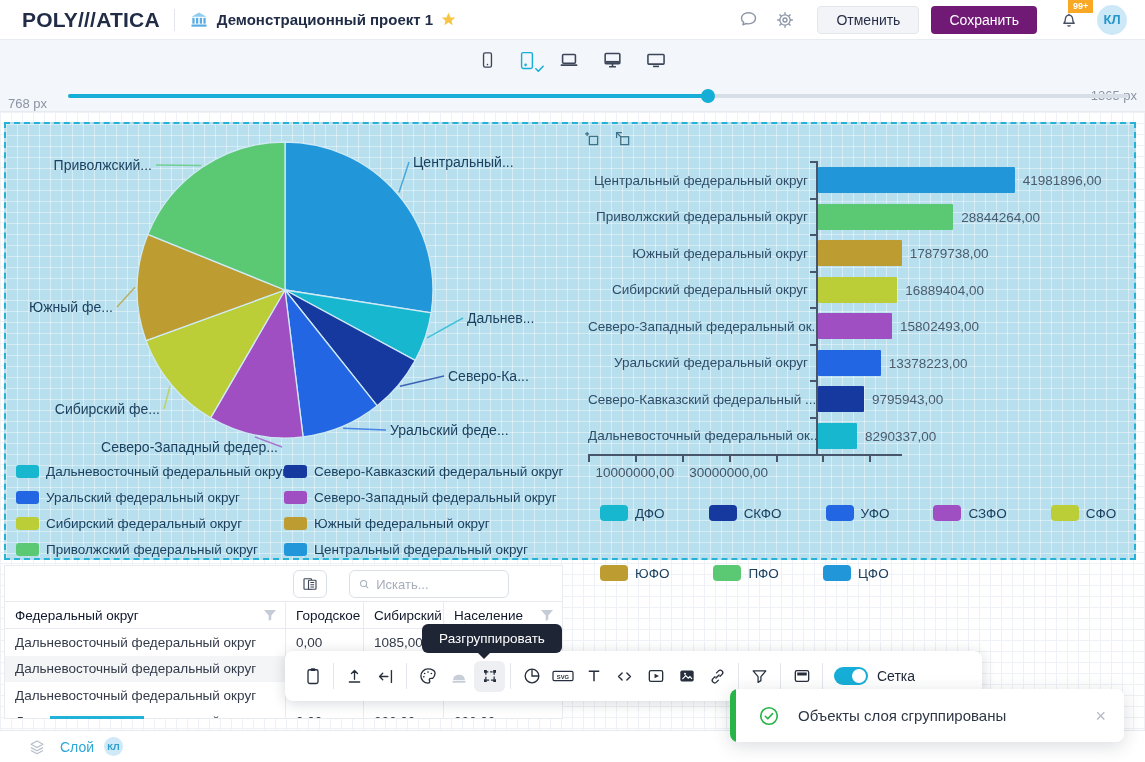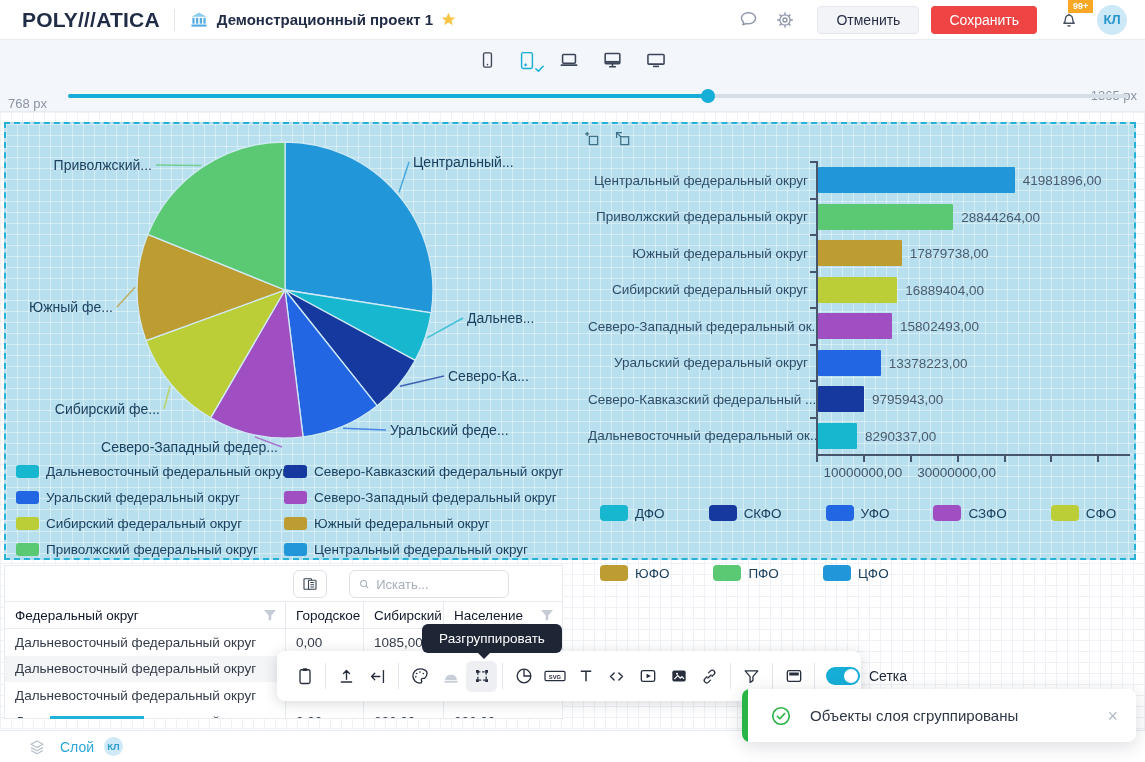--- a/index.html
+++ b/index.html
@@ -9,21 +9,21 @@
   
   .hdr { position:absolute; top:0; left:0; width:1145px; height:40px; background:#fff;
          border-bottom:1px solid #e8ebf0; display:flex; align-items:center; z-index:50; }
   .logo { margin-left:22px; font-size:21px; font-weight:800; color:#212c47; letter-spacing:.2px; white-space:nowrap; }
   .hdr-div { width:1px; height:22px; background:#e2e6ec; margin:0 14px; }
   .proj-title { font-size:15px; font-weight:700; color:#212c47; margin-left:8px; white-space:nowrap; }
   .hdr-spacer { flex:1; }
   .hdr-ic { color:#8b95a6; margin-left:16px; cursor:pointer; display:flex; }
   .btn { height:28px; border-radius:4px; font-size:14px; display:flex; align-items:center; padding:0 18px; cursor:pointer; white-space:nowrap; }
   .btn-cancel { background:#f2f4f7; border:1px solid #e3e7ec; color:#262f45; margin-left:22px; }
-  .btn-save { background:#ef4444; color:#fff; margin-left:12px; font-weight:500; }
+  .btn-save { background:#701a75; color:#fff; margin-left:12px; font-weight:500; }
   .bell-wrap { position:relative; margin-left:22px; color:#454f60; }
   .badge { position:absolute; top:-9px; left:9px; background:#f9a825; color:#fff; font-size:9px; font-weight:700;
            border-radius:0; padding:2px 5px; line-height:1; }
   .avatar { width:30px; height:30px; border-radius:50%; background:#cde9f8; color:#2596c9; font-size:13px; font-weight:700;
             display:flex; align-items:center; justify-content:center; margin:0 18px 0 18px; }
 
   
   .device-bar { position:absolute; top:40px; left:0; width:1145px; height:40px; background:#f3f6fa;
                 display:flex; justify-content:center; align-items:center; gap:20px; z-index:45; }
   .device { color:#3c4658; cursor:pointer; position:relative; display:flex; }
@@ -55,21 +55,21 @@
   .lg-item { display:flex; align-items:center; gap:7px; font-size:13.5px; color:#1c415f; cursor:pointer; white-space:nowrap; }
   .lg-sw { width:23px; height:13px; border-radius:3px; flex:0 0 auto; }
 
   #bar-chart { position:absolute; left:588px; top:50px; width:547px; z-index:2; }
   .bar-row { display:flex; align-items:center; height:36.5px; }
   .bar-cat { width:228px; padding-right:8px; text-align:right; font-size:13.5px; color:#2f4d68; white-space:nowrap; overflow:hidden; }
   .bar-plot { position:relative; width:314px; height:36.5px; border-left:2px solid #47566b; }
   .bar { position:absolute; top:5px; height:26px; border-radius:1px; cursor:pointer; }
   .bar-val { position:absolute; top:50%; transform:translateY(-50%); font-size:13.5px; color:#4a5b6e; white-space:nowrap; }
   .ytick { position:absolute; left:-8px; top:-1px; width:8px; height:2px; background:#47566b; }
-  #bar-axis { margin-left:228px; width:314px; height:26px; border-top:2px solid #47566b; position:relative; }
+  #bar-axis { width:314px; height:26px; border-top:2px solid #47566b; position:relative; }
   .xtick { position:absolute; top:0; width:2px; height:6px; background:#47566b; }
   .xlabel { position:absolute; top:9px; transform:translateX(-50%); font-size:13.5px; color:#445468; white-space:nowrap; }
 
   #bar-legend { position:absolute; left:600px; top:393px; width:537px; display:flex; flex-wrap:wrap;
                 column-gap:9px; row-gap:11px; align-items:center; z-index:2;gap:44px; }
   #bar-legend .lg-sw { width:28px; height:16px; border-radius:4px; }
 
   
   .table-card { position:absolute; left:4px; top:453px; width:559px; height:154px; background:#fff;
                 border:1px solid #e9ecef; overflow:hidden; z-index:5; }
@@ -84,38 +84,38 @@
   .th { display:flex; align-items:center; justify-content:space-between; padding:0 8px 0 10px; height:100%; border-right:1px solid #e7eaee; }
   .th:last-child { border-right:0; }
   .trow { display:flex; height:26.5px; font-size:13.5px; color:#333b49; cursor:pointer; }
   .trow.alt { background:#f4f5f7; }
   .td { display:flex; align-items:center; padding:0 10px; height:100%; border-right:1px solid #e9ecef; white-space:nowrap; overflow:hidden; }
   .td:last-child { border-right:0; }
   .c0 { width:281px; } .c1 { width:78px; } .c2 { width:80px; } .c3 { width:118px; }
   .row-underline { position:absolute; left:50px; top:604px; width:94px; height:3px; background:#20b2d8; z-index:6; }
 
   
-  .edit-toolbar { position:absolute; left:277px; top:539px; width:584px; height:50px; background:#fff; border-radius:8px;
+  .edit-toolbar { position:absolute; left:285px; top:539px; width:697px; height:50px; background:#fff; border-radius:8px;
                   box-shadow:0 2px 14px rgba(30,40,60,.18); display:flex; align-items:center; padding:0 12px; z-index:20; }
   .tb-icon { width:31px; height:31px; display:flex; align-items:center; justify-content:center; color:#272f3e; border-radius:6px; cursor:pointer; flex:0 0 auto; }
   .tb-icon.disabled { color:#c7ced8; cursor:default; }
   .tb-icon.active { background:#edeff3; }
   .tb-div { width:1px; height:26px; background:#e2e6ec; margin:0 5px; flex:0 0 auto; }
   .toggle { width:34px; height:18px; border-radius:9px; background:#16aed6; position:relative; cursor:pointer; margin-left:6px; flex:0 0 auto; }
   .knob { position:absolute; right:2px; top:2px; width:14px; height:14px; border-radius:50%; background:#fff; }
   .toggle-label { font-size:14px; color:#1d2737; margin-left:9px; white-space:nowrap; }
 
   
   .tooltip { position:absolute; left:422px; top:512px; width:140px; height:29px; background:#1e2535; color:#fff;
              border-radius:6px; display:flex; align-items:center; justify-content:center; font-size:13.5px; z-index:25; }
   .tooltip:after { content:''; position:absolute; left:56px; bottom:-6px; border:6px solid transparent; border-top-color:#1e2535; border-bottom:0; }
 
   
   .toast { position:absolute; left:730px; top:577px; width:394px; height:53px; background:#fff; border-radius:8px;
-           box-shadow:0 4px 18px rgba(30,40,60,.16); display:flex; align-items:center; overflow:hidden; z-index:30;margin-left:12px; }
+           box-shadow:0 4px 18px rgba(30,40,60,.16); display:flex; align-items:center; overflow:hidden; z-index:30; }
   .toast-bar { width:6px; align-self:stretch; background:#28b446; flex:0 0 auto; }
   .toast-check { color:#28b446; margin-left:22px; display:flex; flex:0 0 auto; }
   .toast-msg { font-size:15px; color:#2e3745; margin-left:18px; flex:1; }
   .toast-close { color:#b3bac6; font-size:18px; margin-right:18px; cursor:pointer; line-height:1; }
 
   
   .footer { position:absolute; bottom:0; left:0; width:1145px; height:32px; background:#fff; border-top:1px solid #e7eaef;
             display:flex; align-items:center; z-index:15; }
   .layers-ic { margin-left:28px; color:#b6bfca; display:flex; }
   .layer-label { color:#2ba6d9; font-size:14px; margin-left:14px; font-weight:500; cursor:pointer; }

